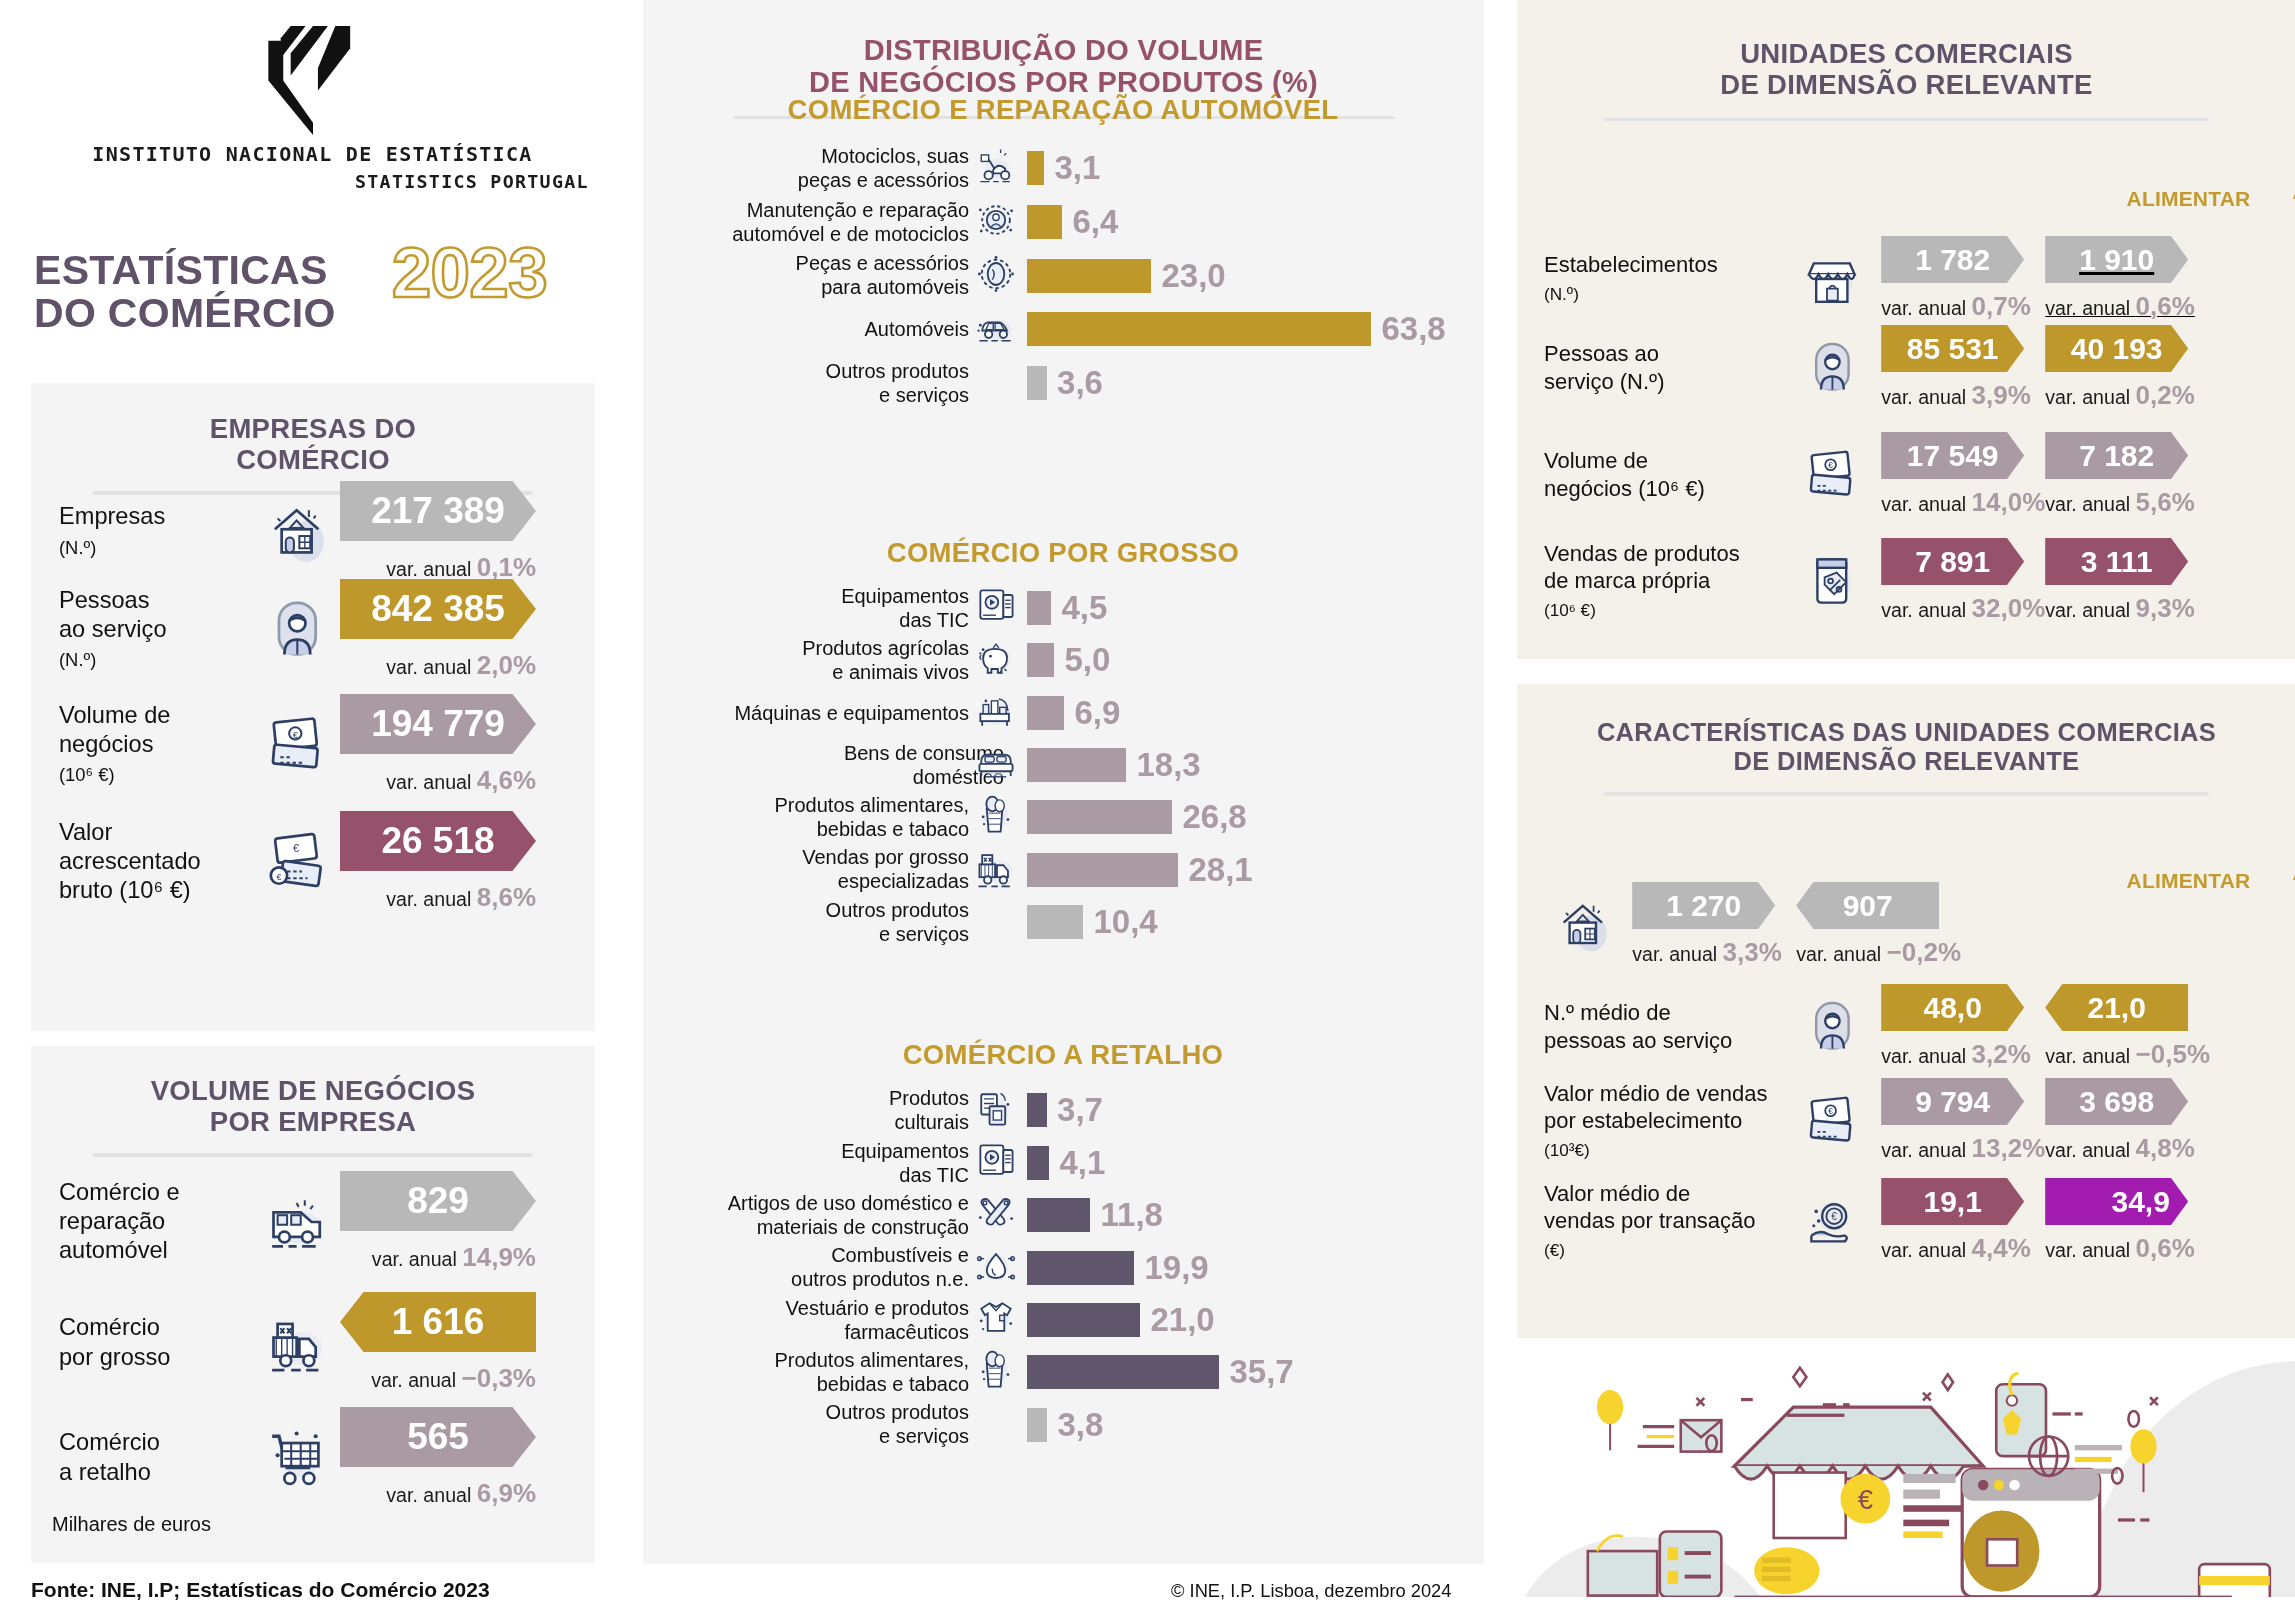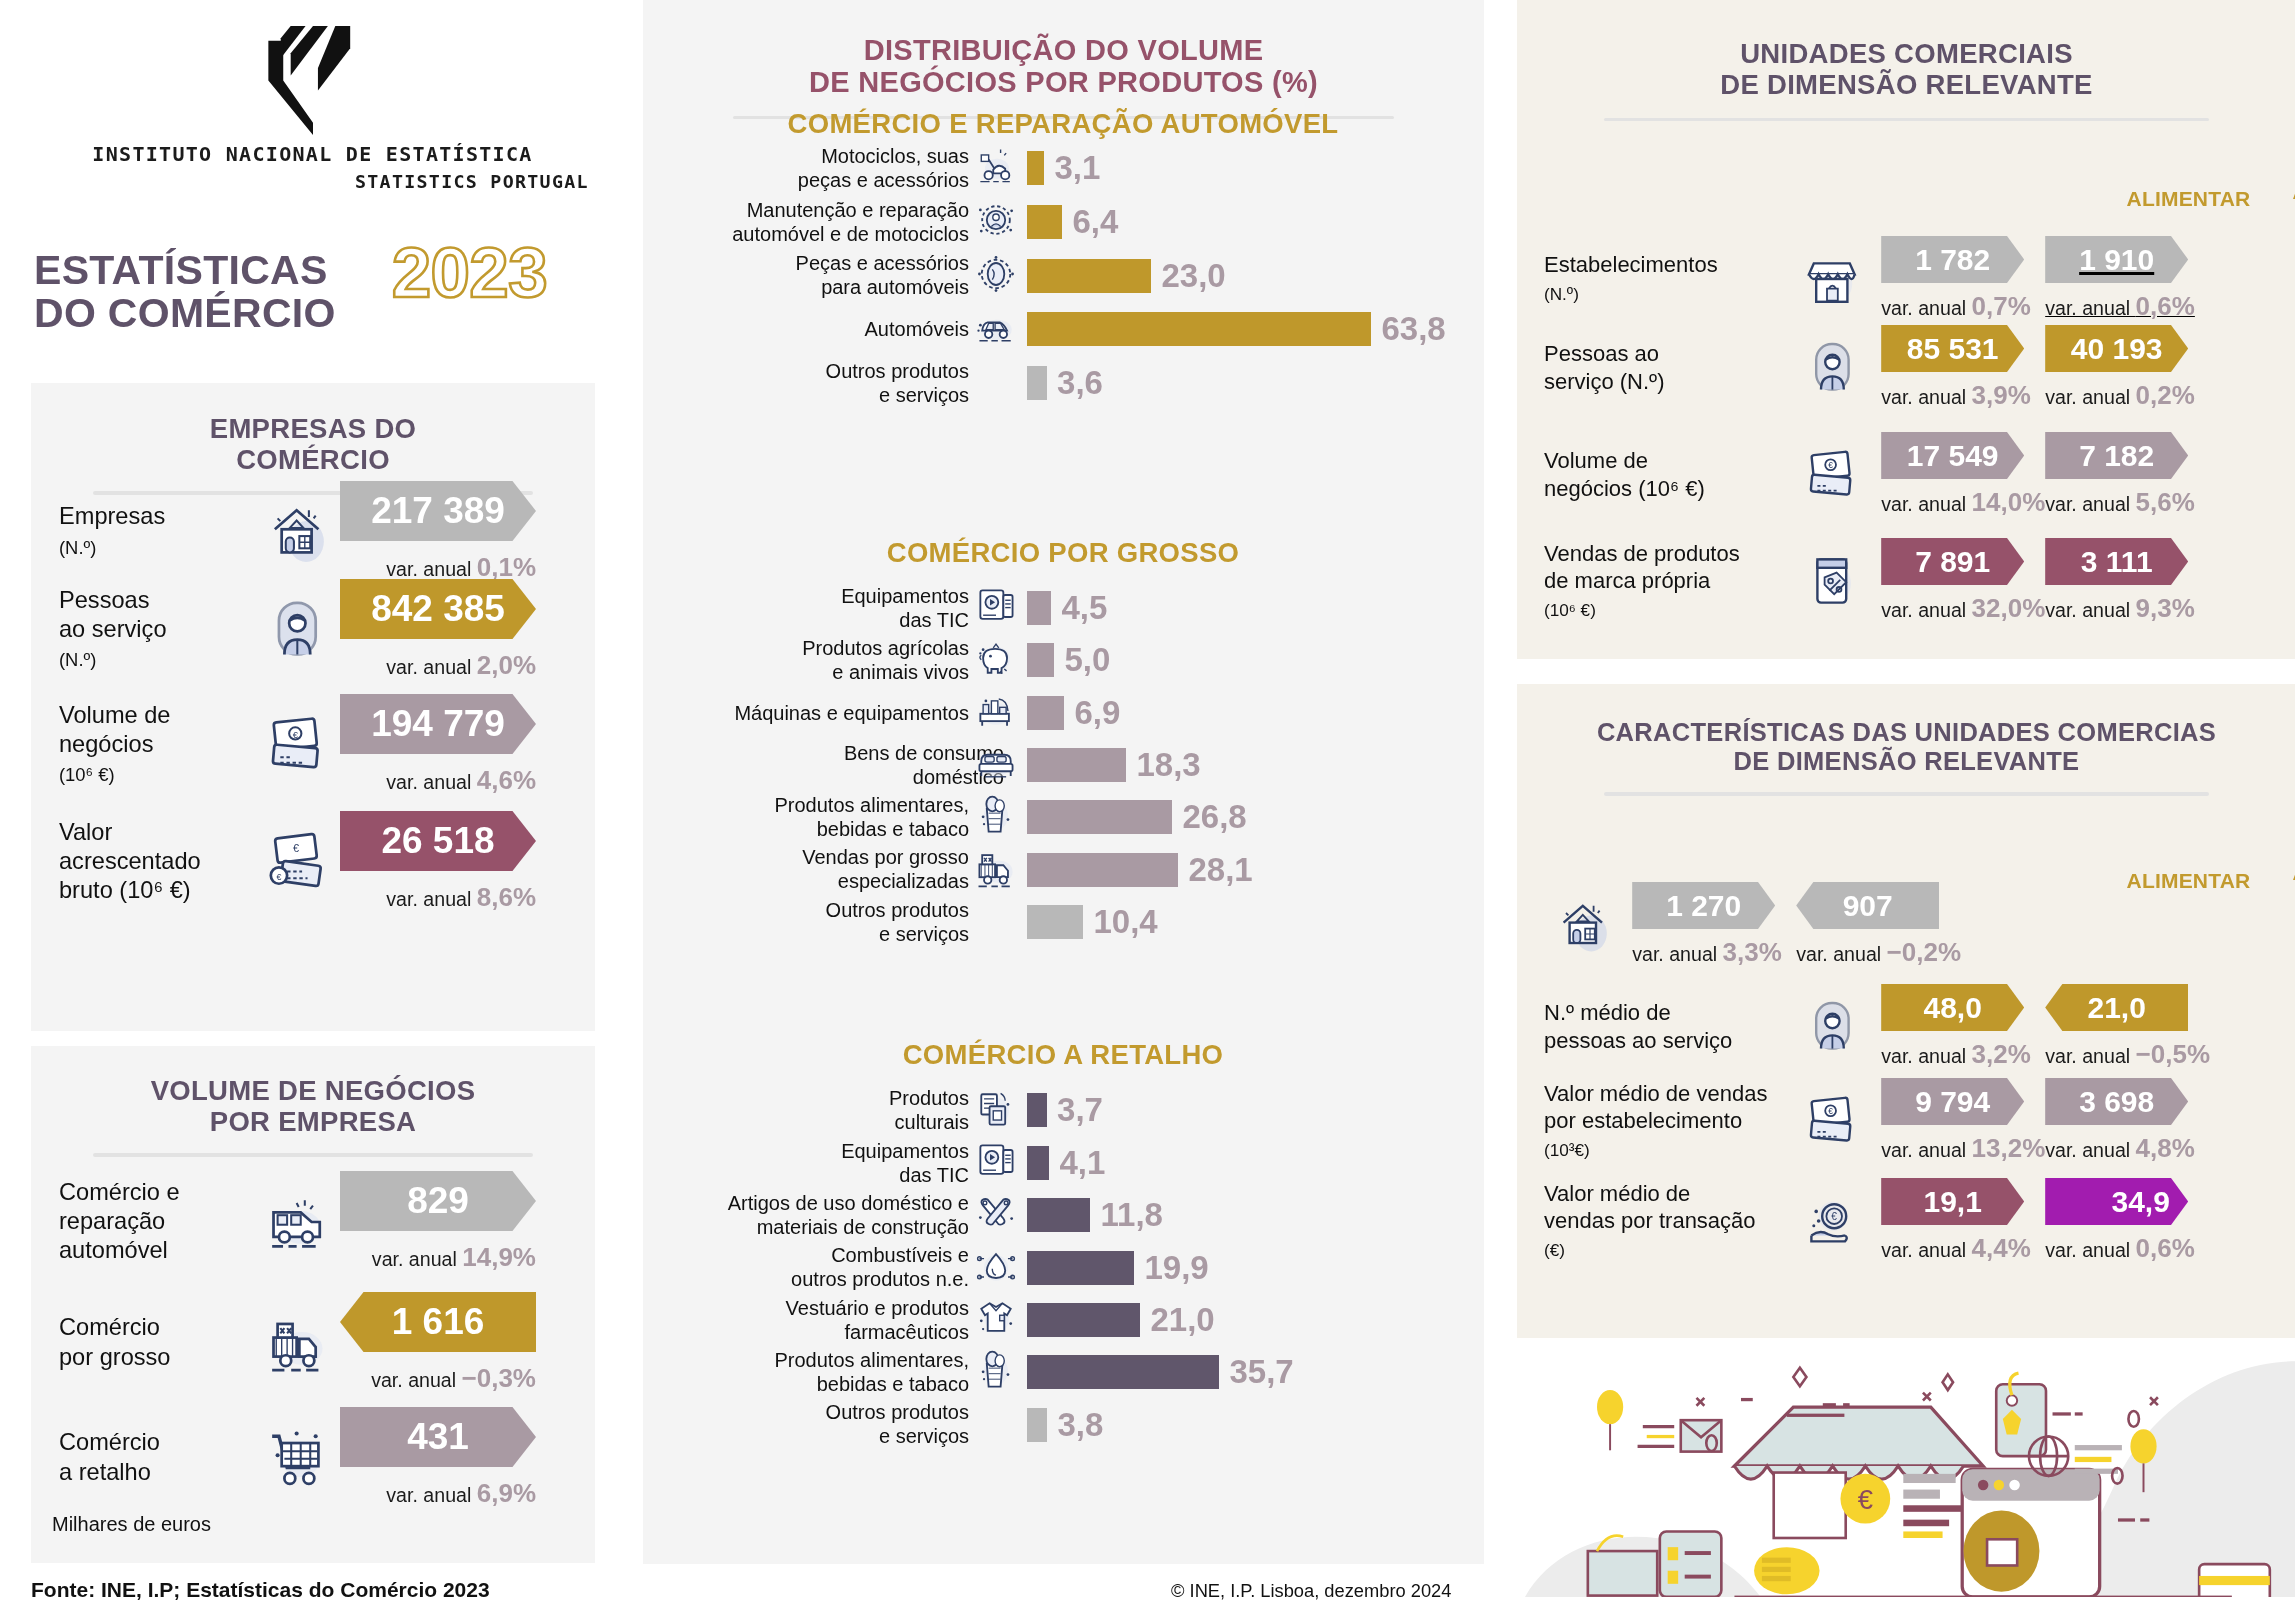--- a/index.html
+++ b/index.html
@@ -383,28 +383,28 @@
           <path d="M40 28 v34 M54 28 v34 M68 28 v34 M28 40 h50 M30 51 h48" stroke="#2e3f66" stroke-width="3"></path>
           <circle cx="38" cy="80" r="8" fill="#fff" stroke="#2e3f66" stroke-width="4"></circle>
           <circle cx="66" cy="80" r="8" fill="#fff" stroke="#2e3f66" stroke-width="4"></circle>
           <circle cx="20" cy="46" r="3" fill="#2e3f66"></circle>
           <circle cx="48" cy="14" r="3" fill="#2e3f66"></circle>
           <circle cx="76" cy="18" r="3" fill="#2e3f66"></circle>
         </svg>
       </div>
       <div style="width:222px;">
         <div class="chev right" style="width:196px;height:60px;background:#a99aa3;font-size:37px;">
-          <span>431</span>
+          <span>565</span>
         </div>
         <div style="width:196px;margin-top:10.5px;">
           <div class="var">var. anual <b>6,9%</b></div>
         </div>
       </div>
     </div>
-    <div class="cat-title" style="position:absolute;left:654px;top:108px;width:818px;">COMÉRCIO E REPARAÇÃO AUTOMÓVEL</div>
+    <div class="cat-title" style="position:absolute;left:654px;top:94px;width:818px;">COMÉRCIO E REPARAÇÃO AUTOMÓVEL</div>
     <div class="bar-lbl" style="position:absolute;left:603px;top:144px;width:366px;"><span>Motociclos, suas</span><br><span>peças e acessórios</span></div>
     <div style="position:absolute;left:973px;top:143px;">
       <svg class="ico" width="46" height="46" viewBox="0 0 100 100">
         <ellipse cx="52" cy="56" rx="26" ry="22" fill="#dde4f2" opacity=".5"></ellipse>
         <rect x="18" y="26" width="16" height="14" fill="#fff" stroke="#2e3f66" stroke-width="3"></rect>
         <path d="M34 36 l14 22 h18" fill="none" stroke="#2e3f66" stroke-width="4"></path>
         <path d="M44 58 q12 -16 26 -2 v10 H44 Z" fill="#fff" stroke="#2e3f66" stroke-width="4"></path>
         <circle cx="34" cy="70" r="9" fill="#fff" stroke="#2e3f66" stroke-width="4"></circle>
         <circle cx="70" cy="70" r="9" fill="#fff" stroke="#2e3f66" stroke-width="4"></circle>
         <path d="M16 84 h20 M44 84 h12 M64 84 h16" stroke="#2e3f66" stroke-width="3"></path>

